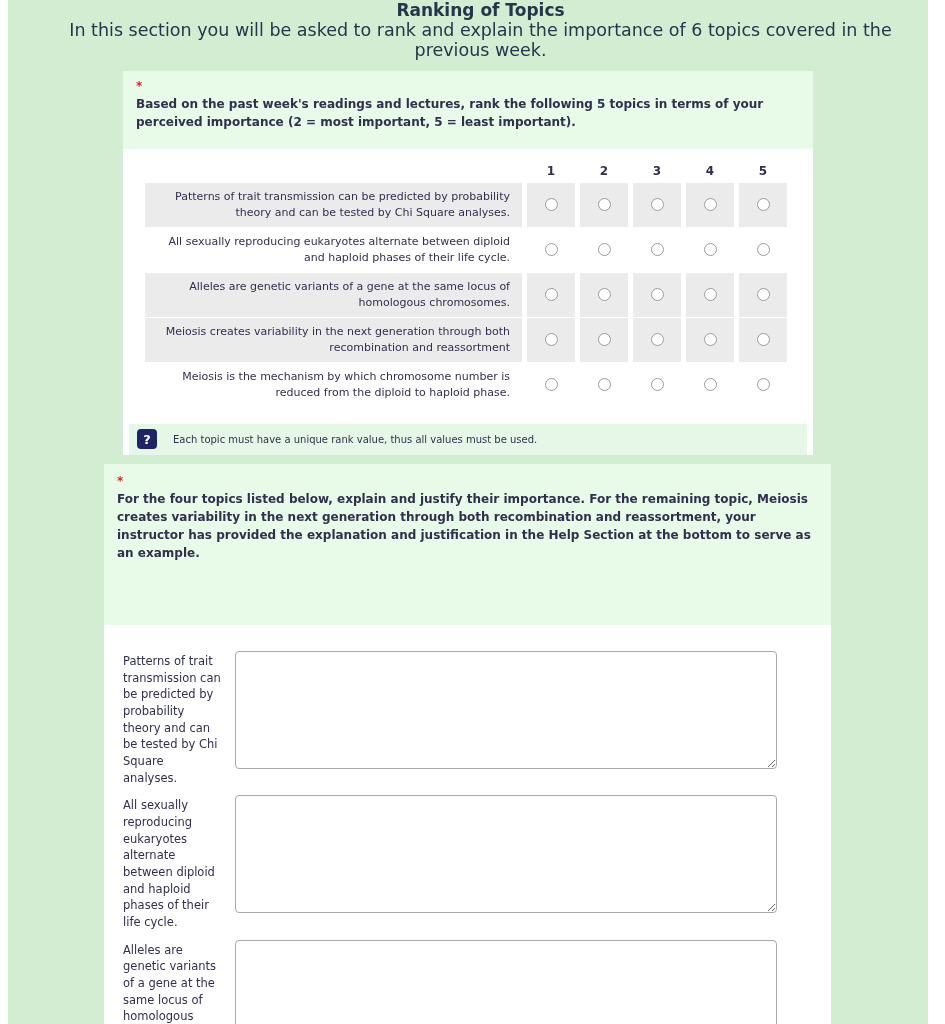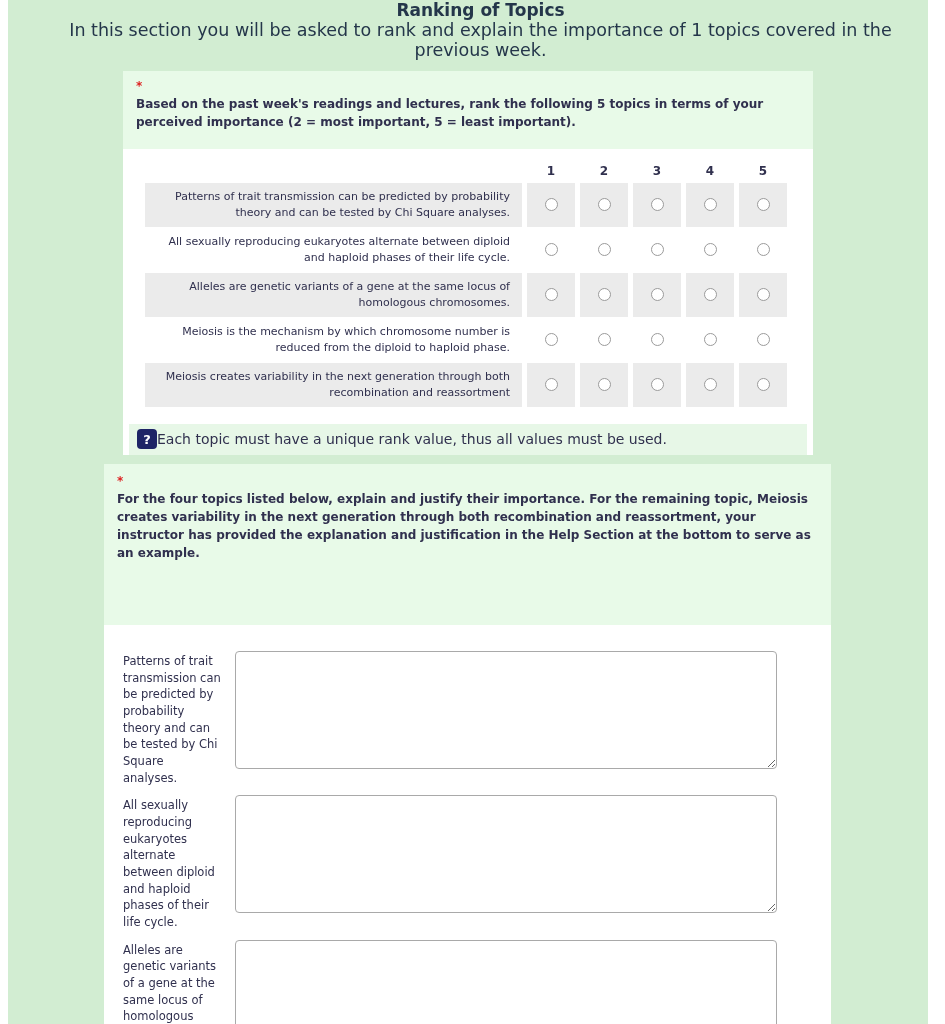--- a/index.html
+++ b/index.html
@@ -48,40 +48,40 @@
   
   .help-bar {
     margin:17px 6px 2px 6px; height:31px; background:#e7f7e7;
     display:flex; align-items:center; padding-left:8px;
   }
   .help-icon {
     width:20px; height:20px; background:#1e2466; color:#ffffff; border-radius:4px;
     font-weight:bold; font-size:13px; display:flex; align-items:center; justify-content:center;
     cursor:pointer; flex:0 0 auto;
   }
-  .help-text { font-size:14px; color:#30304e; }
+  .help-text { font-size:10px; color:#30304e; margin-left:16px; }
 
   
   .fields { padding:26px 0 0 19px; }
   .field-row { display:flex; align-items:flex-start; margin-bottom:9px; }
   .f-label { width:112px; padding-right:14px; font-size:11.5px; line-height:1.45; padding-top:2px; }
   .f-input {
     width:542px; height:118px; border:1px solid #a9a9a9; border-radius:4px;
     background:#ffffff; resize:both; font-family:"DejaVu Sans", sans-serif; font-size:12px;
     padding:4px 6px; color:#30304e; outline:none;
   }
 </style>
 </head>
 <body>
 
 <div class="green-wrap">
 
   <div class="page-header">
     <h1 class="page-title">Ranking of Topics</h1>
-    <div class="page-subtitle">In this section you will be asked to rank and explain the importance of 1 topics covered in the previous week.</div>
+    <div class="page-subtitle">In this section you will be asked to rank and explain the importance of 6 topics covered in the previous week.</div>
   </div>
 
   <section class="card card-q1">
     <div class="q-box q1-box">
       <span class="req">*</span>
       <div class="q-text">Based on the past week's readings and lectures, rank the following 5 topics in terms of your perceived importance (2 = most important, 5 = least important).</div>
     </div>
 
     <div class="matrix" id="matrix">
         <div class="m-header">
@@ -139,40 +139,40 @@
           <div class="m-cell">
             <span class="radio"></span>
           </div>
           <div class="m-cell">
             <span class="radio"></span>
           </div>
           <div class="m-cell">
             <span class="radio"></span>
           </div>
         </div>
+        <div class="m-row odd">
+          <div class="m-label">Meiosis creates variability in the next generation through both recombination and reassortment</div>
+          <div class="m-cell">
+            <span class="radio"></span>
+          </div>
+          <div class="m-cell">
+            <span class="radio"></span>
+          </div>
+          <div class="m-cell">
+            <span class="radio"></span>
+          </div>
+          <div class="m-cell">
+            <span class="radio"></span>
+          </div>
+          <div class="m-cell">
+            <span class="radio"></span>
+          </div>
+        </div>
         <div class="m-row">
           <div class="m-label">Meiosis is the mechanism by which chromosome number is reduced from the diploid to haploid phase.</div>
-          <div class="m-cell">
-            <span class="radio"></span>
-          </div>
-          <div class="m-cell">
-            <span class="radio"></span>
-          </div>
-          <div class="m-cell">
-            <span class="radio"></span>
-          </div>
-          <div class="m-cell">
-            <span class="radio"></span>
-          </div>
-          <div class="m-cell">
-            <span class="radio"></span>
-          </div>
-        </div>
-        <div class="m-row odd">
-          <div class="m-label">Meiosis creates variability in the next generation through both recombination and reassortment</div>
           <div class="m-cell">
             <span class="radio"></span>
           </div>
           <div class="m-cell">
             <span class="radio"></span>
           </div>
           <div class="m-cell">
             <span class="radio"></span>
           </div>
           <div class="m-cell">

